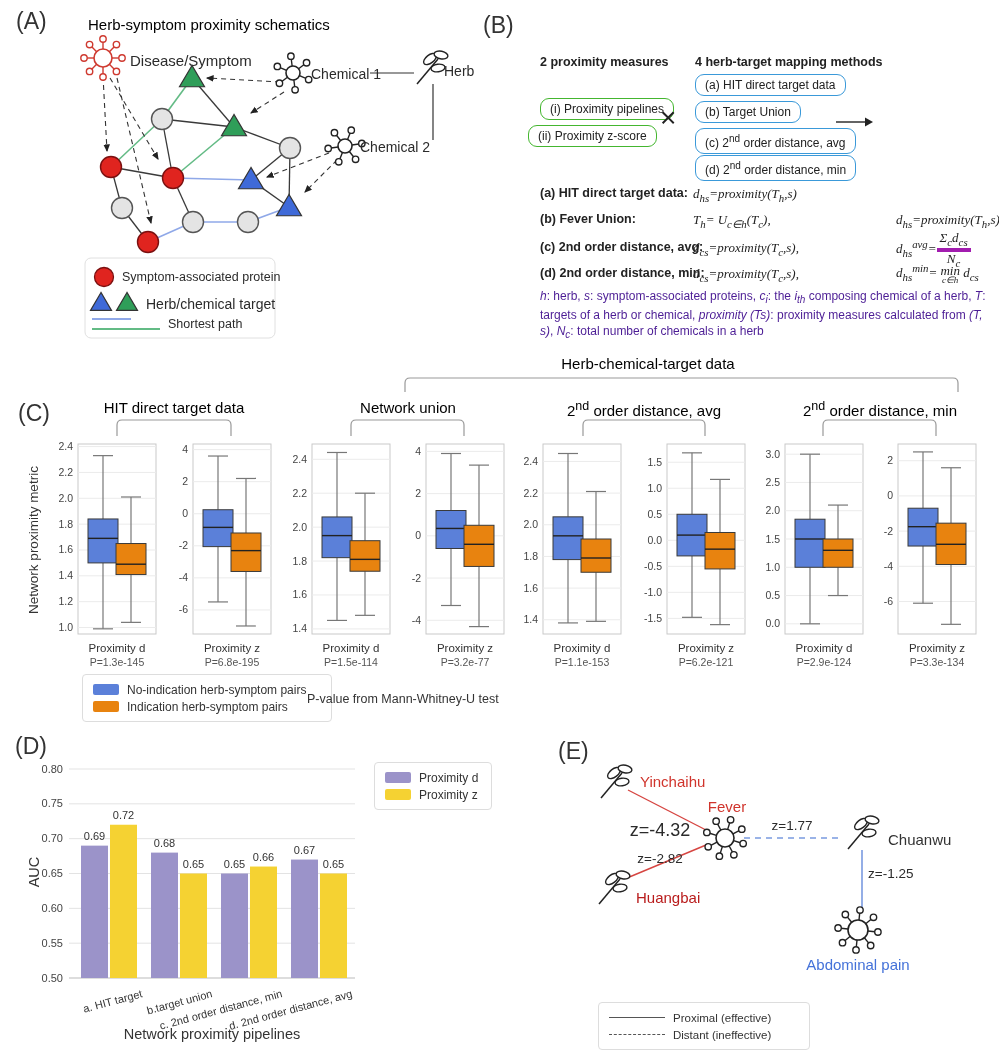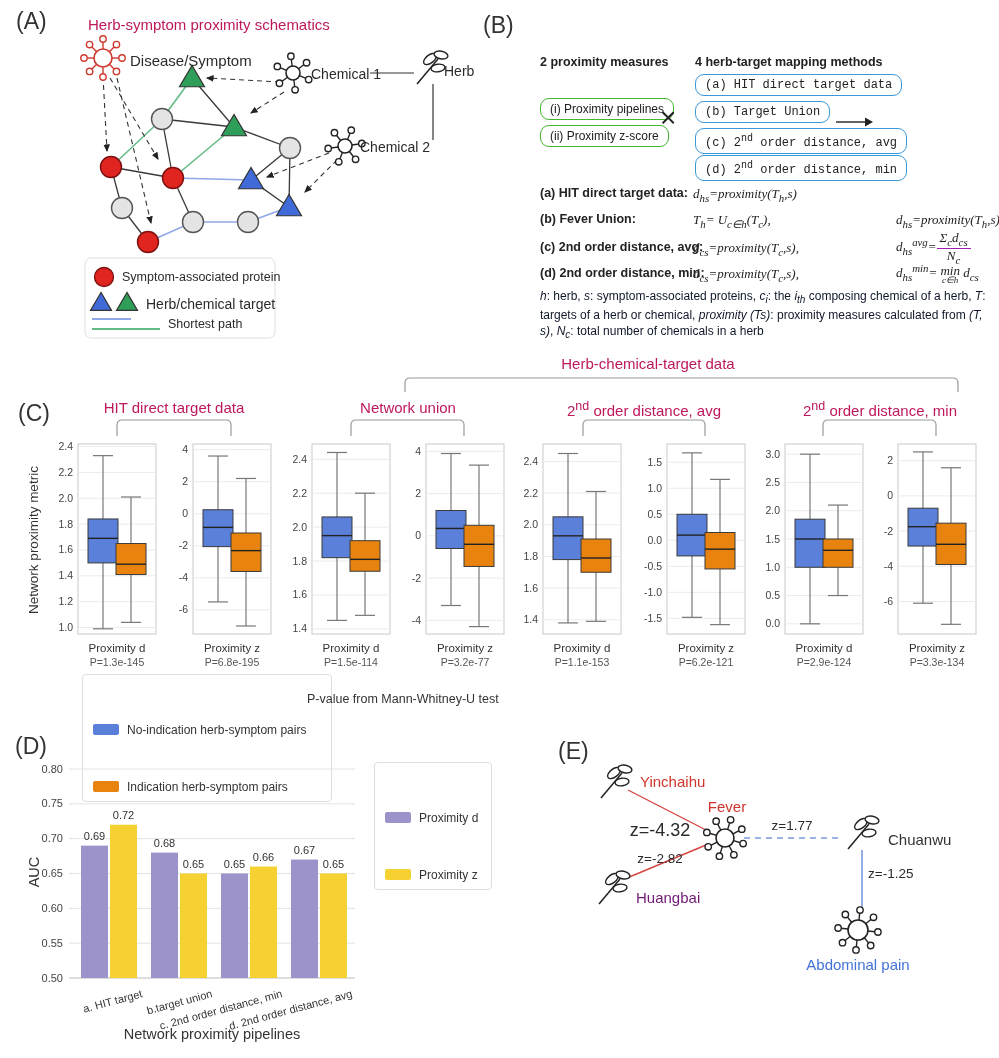--- a/index.html
+++ b/index.html
@@ -1,37 +1,37 @@
 <!DOCTYPE html>
 <html><head>
 <meta charset="utf-8">
 <style>
   html,body{margin:0;padding:0;background:#fff;}
   #fig{position:relative;width:999px;height:1058px;background:#fff;
        font-family:"Liberation Sans",sans-serif;color:#222;overflow:hidden;}
   .lab{position:absolute;white-space:nowrap;color:#2b2b2b;}
   .panel-label{font-size:23px;color:#333;}
-  .ptitle{font-size:15px;color:#be185d;}
+  .ptitle{font-size:15px;color:#000000;}
   .ctr{transform:translateX(-50%);}
   .vlabel{position:absolute;white-space:nowrap;transform:translate(-50%,-50%) rotate(-90deg);font-size:13.5px;color:#333;}
   .bbox{position:absolute;border-radius:9px;padding:2px 9px;font-size:12px;line-height:16px;background:#fff;}
   .green-b{border:1.7px solid #44b62f;}
-  .blue-b{border:1.7px solid #3a99d9;font-family:Liberation Mono, monospace;}
+  .blue-b{border:1.7px solid #3a99d9;}
   .orange-b{border:1.7px solid #e8952f;border-radius:8px;}
   .bold12{font-size:12.5px;font-weight:bold;color:#222;}
   .formula{font-family:"Liberation Serif",serif;font-style:italic;font-size:13px;color:#222;}
   .frac{display:inline-block;text-align:center;vertical-align:middle;line-height:1.05;}
-  .frac .top{display:block;border-bottom:1px solid #a21caf;padding:0 3px;}
+  .frac .top{display:block;border-bottom:4px solid #a21caf;padding:0 3px;}
   .frac .bot{display:block;}
   .unop{display:inline-block;text-align:center;vertical-align:middle;line-height:1;}
   .unop .us{display:block;font-size:9px;margin-top:-1px;}
-  .footnote{font-size:12px;line-height:1.35;color:#0f172a;white-space:normal;}
+  .footnote{font-size:12px;line-height:1.35;color:#4c1d95;white-space:normal;}
   .chart-slot{position:absolute;}
   .legend-box{position:absolute;border:1px solid #ddd;border-radius:4px;background:#fff;padding:6px 10px;}
-  .leg-row{display:flex;align-items:center;gap:8px;height:17px;margin-top:40px;}
+  .leg-row{display:flex;align-items:center;gap:8px;height:17px;}
   .sw{width:26px;height:11px;border-radius:2px;flex:0 0 auto;}
   .leg-row span{font-size:12px;color:#333;white-space:nowrap;}
   .line-sw{width:56px;height:0;border-top:1.5px solid #555;flex:0 0 auto;}
   svg{position:absolute;overflow:visible;}
 </style>
 </head>
 <body>
 
 <div id="fig">
 
@@ -149,21 +149,21 @@
   <div class="lab" style="left:444px;top:63px;font-size:14px">Herb</div>
   <div class="lab" style="left:360px;top:139px;font-size:14px">Chemical 2</div>
   <div class="lab" style="left:122px;top:270px;font-size:12.5px">Symptom-associated protein</div>
   <div class="lab" style="left:146px;top:296px;font-size:14px">Herb/chemical target</div>
   <div class="lab" style="left:168px;top:317px;font-size:12.5px">Shortest path</div>
 
   <div class="lab panel-label" style="left:483px;top:12px">(B)</div>
   <div class="lab bold12" style="left:540px;top:55px">2 proximity measures</div>
   <div class="lab bold12" style="left:695px;top:55px">4 herb-target mapping methods</div>
   <div class="bbox green-b" style="left:540px;top:98px">(i) Proximity pipelines</div>
-  <div class="bbox green-b" style="left:540px;top:125px">(ii) Proximity z-score</div>
+  <div class="bbox green-b" style="left:528px;top:125px">(ii) Proximity z-score</div>
   <div class="bbox blue-b" style="left:695px;top:74px">(a) HIT direct target data</div>
   <div class="bbox blue-b" style="left:695px;top:101px">(b) Target Union</div>
   <div class="bbox blue-b" style="left:695px;top:128px">(c) 2<sup>nd</sup> order distance, avg</div>
   <div class="bbox blue-b" style="left:695px;top:155px">(d) 2<sup>nd</sup> order distance, min</div>
   <div class="lab" style="left:660px;top:102px;font-size:28px;color:#222">×</div>
   <svg style="left:836px;top:115px" width="40" height="14">
     <line x1="0" y1="7" x2="29" y2="7" stroke="#222" stroke-width="1.4"></line>
     <polygon points="29,2.5 37,7 29,11.5" fill="#222"></polygon>
   </svg>
 
@@ -568,22 +568,32 @@
         <line x1="331.6701869332304" y1="192.25832921523053" x2="327.2393177864917" y2="186.8391596658919" stroke="#222" stroke-width="1.4"></line>
         <circle cx="325.3403738664608" cy="184.51665843046106" r="3.2" fill="#fff" stroke="#222" stroke-width="1.4"></circle>
         <line x1="338.9983341664683" y1="190.04995834721973" x2="339.6971680829961" y2="183.08492919027356" stroke="#222" stroke-width="1.4"></line>
         <circle cx="339.99666833293657" cy="180.0999166944395" r="3.2" fill="#fff" stroke="#222" stroke-width="1.4"></circle>
         <line x1="345.74167078476944" y1="193.6701869332304" x2="351.16084033410806" y2="189.2393177864917" stroke="#222" stroke-width="1.4"></line>
         <circle cx="353.48334156953894" cy="187.34037386646082" r="3.2" fill="#fff" stroke="#222" stroke-width="1.4"></circle>
         <circle cx="338" cy="200" r="10" fill="#fff" stroke="#222" stroke-width="1.6"></circle>
       </g>
     </svg>
   <div class="lab" style="left:640px;top:773px;font-size:15px;color:#d0342c">Yinchaihu</div>
-  <div class="lab" style="left:636px;top:889px;font-size:15px;color:#701a75">Huangbai</div>
+  <div class="lab" style="left:636px;top:889px;font-size:15px;color:#b91c1c">Huangbai</div>
   <div class="lab" style="left:888px;top:831px;font-size:15px;color:#333">Chuanwu</div>
   <div class="lab ctr" style="left:727px;top:798px;font-size:15px;color:#d0342c">Fever</div>
   <div class="lab ctr" style="left:858px;top:956px;font-size:15px;color:#4472d9">Abdominal pain</div>
   <div class="lab ctr" style="left:660px;top:820px;font-size:18px">z=-4.32</div>
   <div class="lab ctr" style="left:660px;top:851px;font-size:13.5px">z=-2.82</div>
   <div class="lab ctr" style="left:792px;top:818px;font-size:13.5px">z=1.77</div>
   <div class="lab" style="left:868px;top:866px;font-size:13.5px">z=-1.25</div>
+  <div class="legend-box" id="e-legend" style="left:598px;top:1002px;width:190px">
+    <div class="leg-row">
+        <div class="line-sw" style="border-top-style: solid;"></div>
+        <span style="font-size:11.5px">Proximal (effective)</span>
+      </div>
+    <div class="leg-row">
+        <div class="line-sw" style="border-top-style: dashed;"></div>
+        <span style="font-size:11.5px">Distant (ineffective)</span>
+      </div>
+  </div>
 
 </div>
 
 </body></html>

